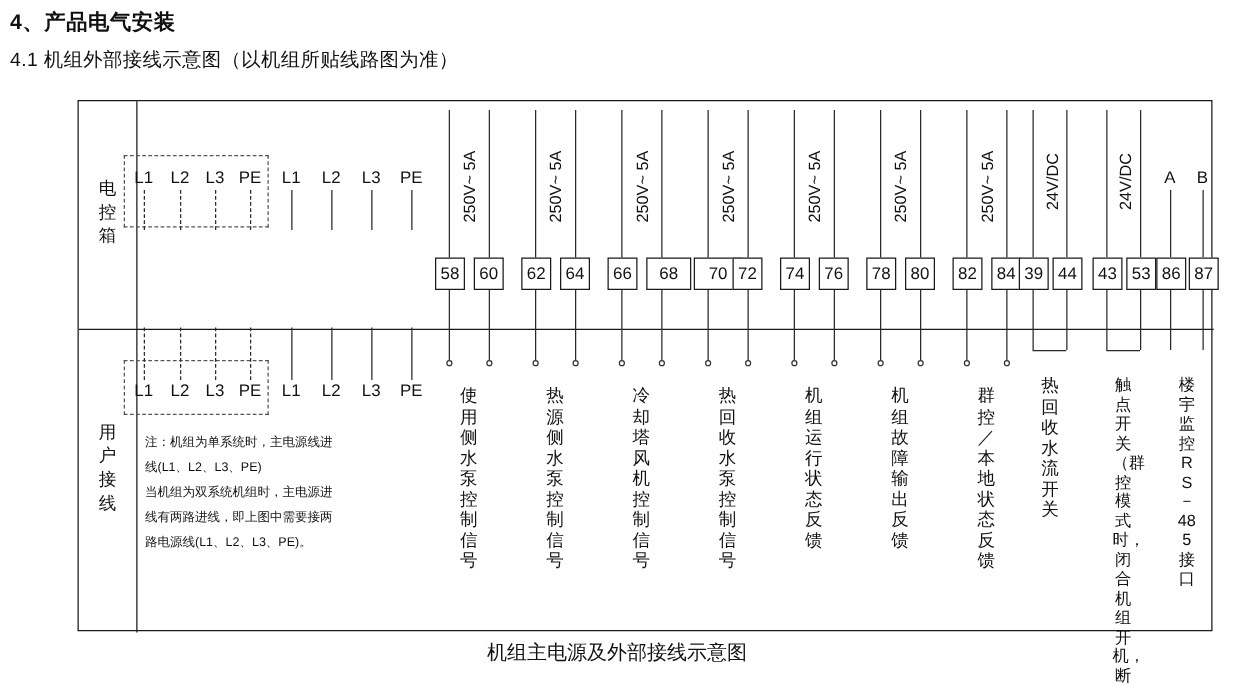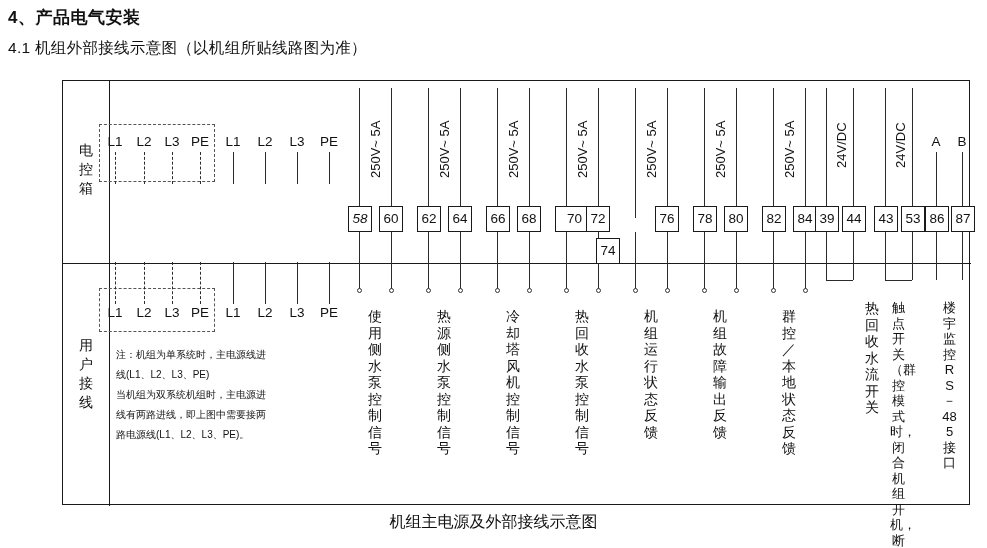--- a/index.html
+++ b/index.html
@@ -238,21 +238,21 @@
   <div>注：机组为单系统时，主电源线进</div>
   <div>线(L1、L2、L3、PE)</div>
   <div>当机组为双系统机组时，主电源进</div>
   <div>线有两路进线，即上图中需要接两</div>
   <div>路电源线(L1、L2、L3、PE)。</div>
 </div>
 
 <div class="rot" style="left:368px; top:178px;">250V~ 5A</div>
 <div class="vline" style="left:359px; top:88px; height:130px;"></div>
 <div class="vline" style="left:391px; top:88px; height:130px;"></div>
-<div class="tbox" style="left:348px; top:206px; width:24px;font-style:italic;">58</div>
+<div class="tbox" style="left:348px; top:206px; width:24px;">58</div>
 <div class="tbox" style="left:379px; top:206px; width:24px;">60</div>
 <div class="vline" style="left:359px; top:232px; height:58px;"></div>
 <div class="vline" style="left:391px; top:232px; height:58px;"></div>
 <div class="circ" style="left:357px; top:288px;"></div>
 <div class="circ" style="left:389px; top:288px;"></div>
 <div class="vtext" style="left:366px; top:308px;">使用侧水泵控制信号</div>
 
 <div class="rot" style="left:437px; top:178px;">250V~ 5A</div>
 <div class="vline" style="left:428px; top:88px; height:130px;"></div>
 <div class="vline" style="left:460px; top:88px; height:130px;"></div>
@@ -261,42 +261,42 @@
 <div class="vline" style="left:428px; top:232px; height:58px;"></div>
 <div class="vline" style="left:460px; top:232px; height:58px;"></div>
 <div class="circ" style="left:426px; top:288px;"></div>
 <div class="circ" style="left:458px; top:288px;"></div>
 <div class="vtext" style="left:435px; top:308px;">热源侧水泵控制信号</div>
 
 <div class="rot" style="left:506px; top:178px;">250V~ 5A</div>
 <div class="vline" style="left:497px; top:88px; height:130px;"></div>
 <div class="vline" style="left:529px; top:88px; height:130px;"></div>
 <div class="tbox" style="left:486px; top:206px; width:24px;">66</div>
-<div class="tbox" style="left:517px; top:206px; width:24px;">68</div>
+<div class="tbox" style="left:517px; top:206px; width:36px;">68</div>
 <div class="vline" style="left:497px; top:232px; height:58px;"></div>
 <div class="vline" style="left:529px; top:232px; height:58px;"></div>
 <div class="circ" style="left:495px; top:288px;"></div>
 <div class="circ" style="left:527px; top:288px;"></div>
 <div class="vtext" style="left:504px; top:308px;">冷却塔风机控制信号</div>
 
 <div class="rot" style="left:575px; top:178px;">250V~ 5A</div>
 <div class="vline" style="left:566px; top:88px; height:130px;"></div>
 <div class="vline" style="left:598px; top:88px; height:130px;"></div>
 <div class="tbox" style="left:555px; top:206px; width:39px;">70</div>
 <div class="tbox" style="left:586px; top:206px; width:24px;">72</div>
 <div class="vline" style="left:566px; top:232px; height:58px;"></div>
 <div class="vline" style="left:598px; top:232px; height:58px;"></div>
 <div class="circ" style="left:564px; top:288px;"></div>
 <div class="circ" style="left:596px; top:288px;"></div>
 <div class="vtext" style="left:573px; top:308px;">热回收水泵控制信号</div>
 
 <div class="rot" style="left:644px; top:178px;">250V~ 5A</div>
 <div class="vline" style="left:635px; top:88px; height:130px;"></div>
 <div class="vline" style="left:667px; top:88px; height:130px;"></div>
-<div class="tbox" style="left:596px; top:206px; width:24px;margin-top:32px;">74</div>
+<div class="tbox" style="left:624px; top:206px; width:24px;">74</div>
 <div class="tbox" style="left:655px; top:206px; width:24px;">76</div>
 <div class="vline" style="left:635px; top:232px; height:58px;"></div>
 <div class="vline" style="left:667px; top:232px; height:58px;"></div>
 <div class="circ" style="left:633px; top:288px;"></div>
 <div class="circ" style="left:665px; top:288px;"></div>
 <div class="vtext" style="left:642px; top:308px;">机组运行状态反馈</div>
 
 <div class="rot" style="left:713px; top:178px;">250V~ 5A</div>
 <div class="vline" style="left:704px; top:88px; height:130px;"></div>
 <div class="vline" style="left:736px; top:88px; height:130px;"></div>
@@ -320,21 +320,21 @@
 <div class="vtext" style="left:780px; top:308px;">群控／本地状态反馈</div>
 
 <div class="rot" style="left:834px; top:168px;">24V/DC</div>
 <div class="vline" style="left:826px; top:88px; height:118px;"></div>
 <div class="vline" style="left:853px; top:88px; height:118px;"></div>
 <div class="tbox" style="left:815px; top:206px; width:24px;">39</div>
 <div class="tbox" style="left:842px; top:206px; width:24px;">44</div>
 <div class="vline" style="left:826px; top:232px; height:48px;"></div>
 <div class="vline" style="left:853px; top:232px; height:48px;"></div>
 <div class="hline" style="left:826px; top:280px; width:27px;"></div>
-<div class="vtext" style="left:831px; top:300px;margin-left:32px;">热回收水流开关</div>
+<div class="vtext" style="left:831px; top:300px;">热回收水流开关</div>
 
 <div class="rot" style="left:893px; top:168px;">24V/DC</div>
 <div class="vline" style="left:885px; top:88px; height:118px;"></div>
 <div class="vline" style="left:912px; top:88px; height:118px;"></div>
 <div class="tbox" style="left:874px; top:206px; width:24px;">43</div>
 <div class="tbox" style="left:901px; top:206px; width:24px;">53</div>
 <div class="vline" style="left:885px; top:232px; height:48px;"></div>
 <div class="vline" style="left:912px; top:232px; height:48px;"></div>
 <div class="hline" style="left:885px; top:280px; width:27px;"></div>
 <div class="vtext-narrow" style="left:890px; top:300px;">触点开关（群控模式时，闭合机组开机，断开机组关机）</div>

